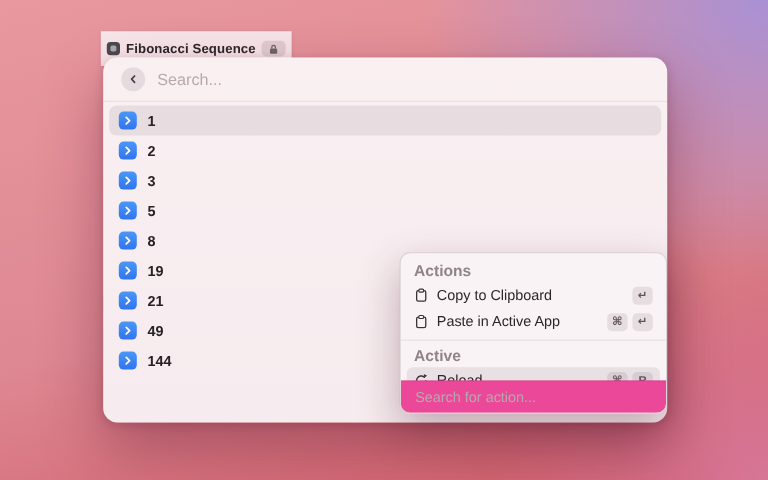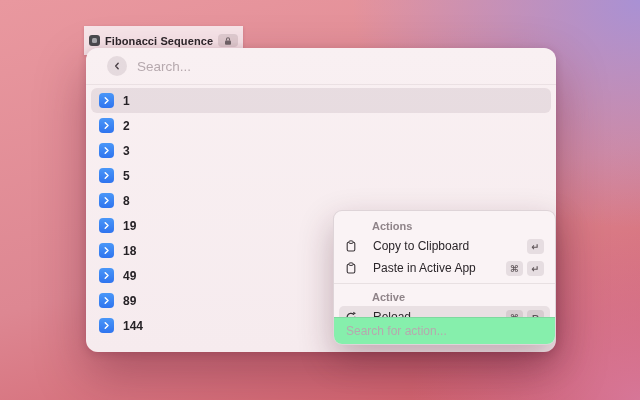--- a/index.html
+++ b/index.html
@@ -29,21 +29,21 @@
     display:flex; align-items:center; justify-content:center; }
 
   
   .window {
     position:absolute; left:86px; top:48px; width:470px; height:304px;
     border-radius:12px; overflow:hidden;
     background:linear-gradient(#f9f0f2, #f6ebee);
     box-shadow:0 22px 50px rgba(90,20,45,0.38), 0 2px 8px rgba(90,20,45,0.2);
   }
   .searchbar {
-    height:37px; display:flex; align-items:center; gap:10px; padding:0 21px;
+    height:37px; display:flex; align-items:center; gap:10px; padding:0 15px;
     border-bottom:1px solid rgba(60,30,45,0.07);
   }
   .back-btn { width:20px; height:20px; border-radius:50%; background:rgba(60,30,45,0.10);
     display:flex; align-items:center; justify-content:center; flex:none; cursor:pointer; }
   .search-input { flex:1; border:none; outline:none; background:transparent;
     font-family:inherit; font-size:13.5px; color:#3a3136; }
   .search-input::placeholder { color:#b6a9ae; }
 
   .list { padding:3px 5px 0 5px; }
   .row { height:25px; display:flex; align-items:center; gap:9px; padding:0 8px;
@@ -57,34 +57,34 @@
   
   .panel {
     position:absolute; left:333px; top:210px; width:223px; height:135px;
     border-radius:9px; overflow:hidden;
     background:#faf3f5;
     border:0.5px solid rgba(60,30,45,0.14);
     box-shadow:0 14px 34px rgba(70,20,40,0.30);
   }
   .panel-body { padding-top:6px; }
   .section-header { height:18px; line-height:18px; padding:0 11px;
-    font-size:11px; font-weight:600; color:#8f8489;margin-left:27px; }
+    font-size:13px; font-weight:600; color:#8f8489; }
   .action-row { height:22px; margin:0 5px; padding:0 6px; border-radius:5px;
-    display:flex; align-items:center; gap:16px; cursor:pointer; }
+    display:flex; align-items:center; gap:7px; cursor:pointer; }
   .action-row.selected { background:rgba(70,35,50,0.09); }
   .action-icon { width:12px; height:12px; flex:none; display:flex; align-items:center; justify-content:center; }
   .action-label { font-size:12px; font-weight:500; color:#2b262a; flex:1; }
   .keys { display:flex; gap:4px; }
   .key { min-width:17px; height:15px; padding:0 3px; border-radius:4px;
     background:rgba(60,30,45,0.10); color:#5f5559;
     font-size:9.5px; font-weight:600; display:flex; align-items:center; justify-content:center; }
   .panel-divider { height:1px; background:rgba(60,30,45,0.09); margin:4px 0; }
   .panel-search {
     position:absolute; left:0; right:0; bottom:0; height:27px;
-    background:#86efac; border-top:1px solid rgba(60,30,45,0.10);
+    background:#ec4899; border-top:1px solid rgba(60,30,45,0.10);
     display:flex; align-items:center; padding:0 12px;
   }
   .panel-search input { width:100%; border:none; outline:none; background:transparent;
     font-family:inherit; font-size:12px; color:#3a3136; }
   .panel-search input::placeholder { color:#b6a9ae; }
 </style>
 </head>
 <body>
 
 <div class="tag">
@@ -158,37 +158,29 @@
           </svg>
         </span>
       <span class="row-label">19</span>
     </div>
     <div class="row">
       <span class="row-icon">
           <svg width="9" height="9" viewBox="0 0 12 12">
             <path d="M4.3 2.4 L8 6 L4.3 9.6" fill="none" stroke="#fff" stroke-width="2" stroke-linecap="round" stroke-linejoin="round"></path>
           </svg>
         </span>
-      <span class="row-label">18</span>
+      <span class="row-label">21</span>
     </div>
     <div class="row">
       <span class="row-icon">
           <svg width="9" height="9" viewBox="0 0 12 12">
             <path d="M4.3 2.4 L8 6 L4.3 9.6" fill="none" stroke="#fff" stroke-width="2" stroke-linecap="round" stroke-linejoin="round"></path>
           </svg>
         </span>
       <span class="row-label">49</span>
-    </div>
-    <div class="row">
-      <span class="row-icon">
-          <svg width="9" height="9" viewBox="0 0 12 12">
-            <path d="M4.3 2.4 L8 6 L4.3 9.6" fill="none" stroke="#fff" stroke-width="2" stroke-linecap="round" stroke-linejoin="round"></path>
-          </svg>
-        </span>
-      <span class="row-label">89</span>
     </div>
     <div class="row">
       <span class="row-icon">
           <svg width="9" height="9" viewBox="0 0 12 12">
             <path d="M4.3 2.4 L8 6 L4.3 9.6" fill="none" stroke="#fff" stroke-width="2" stroke-linecap="round" stroke-linejoin="round"></path>
           </svg>
         </span>
       <span class="row-label">144</span>
     </div>
   </div>

